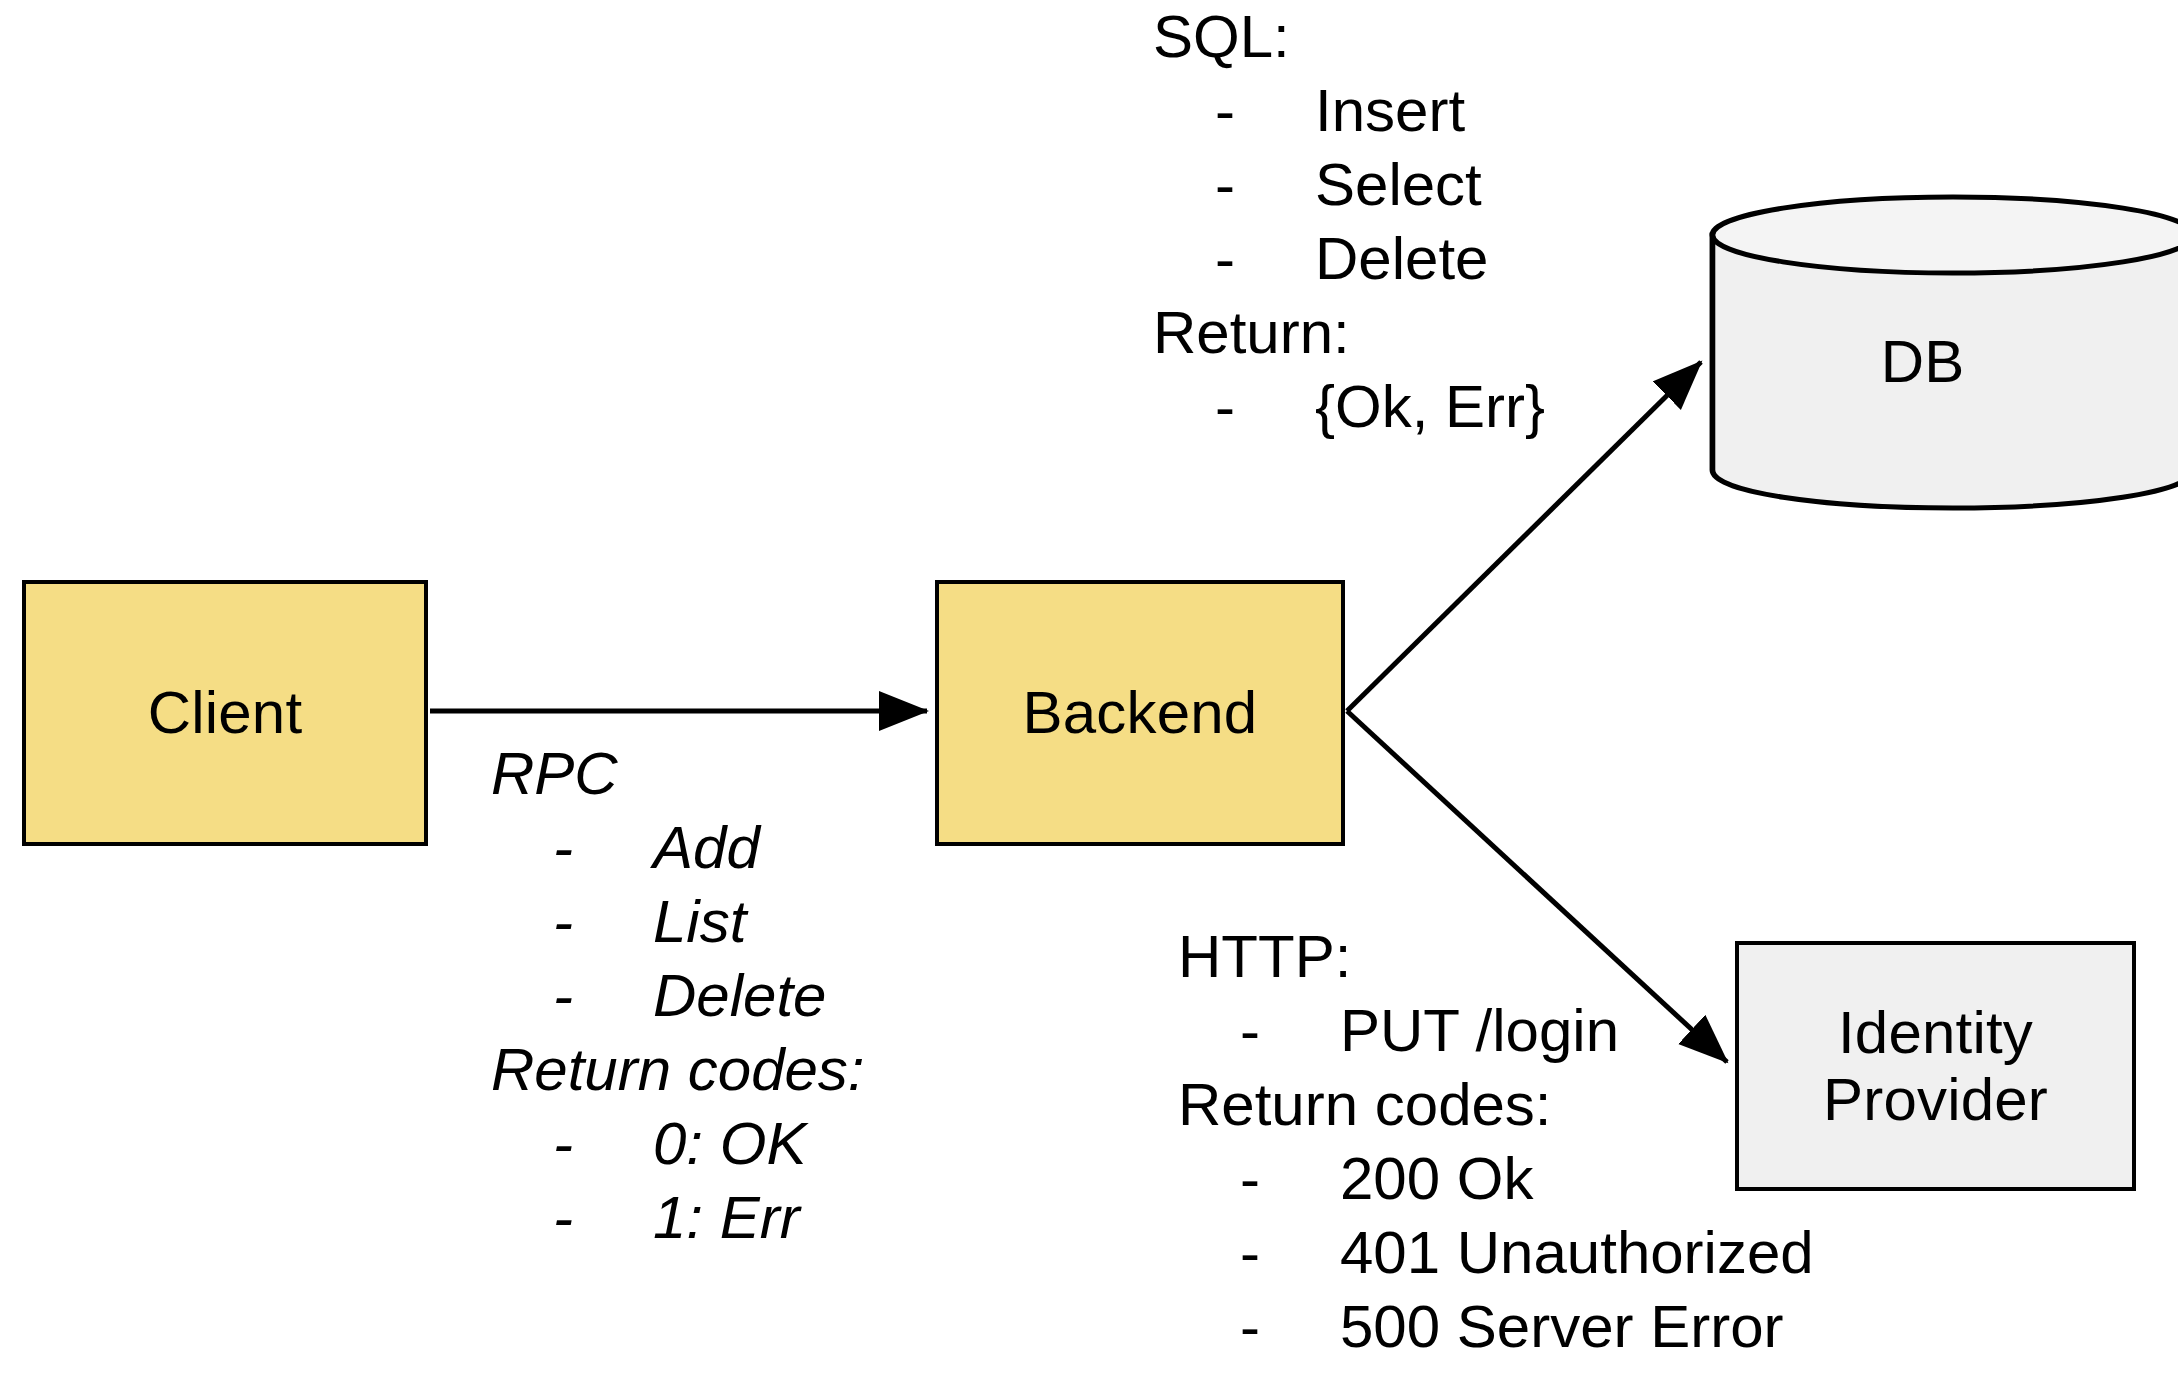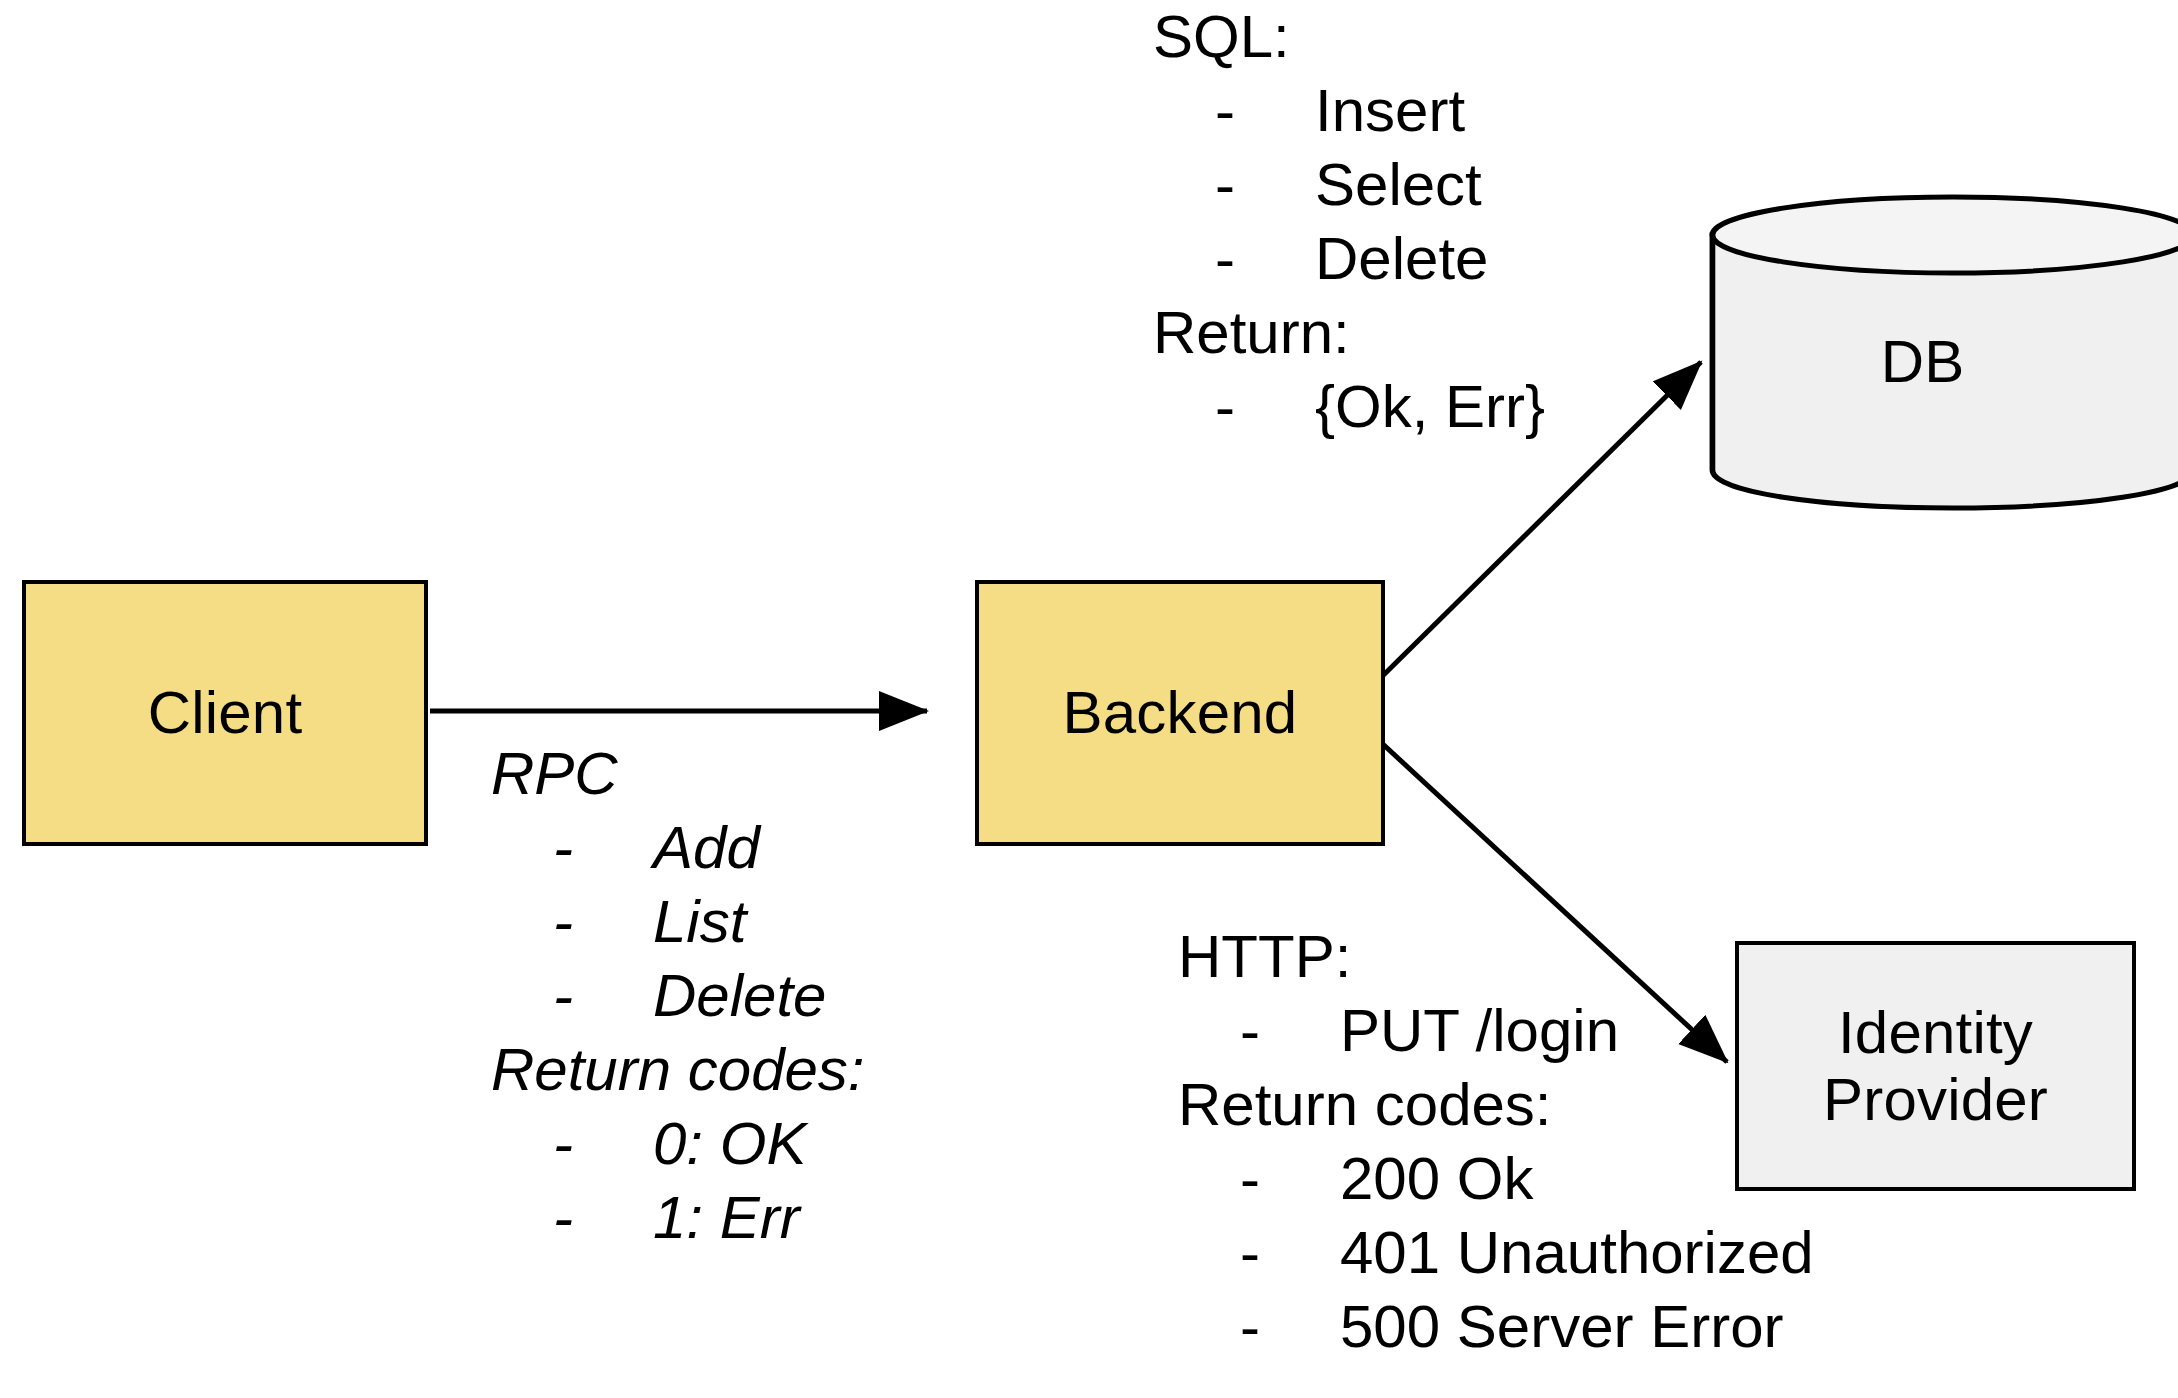--- a/index.html
+++ b/index.html
@@ -38,21 +38,21 @@
     font-size: 60px;
     line-height: 1.12;
     letter-spacing: 0.2px;
     color: #000000;
     z-index: 3;
   }
   .node-yellow { background: #f5dd85; text-align: right; }
   .node-gray   { background: #f0f0f0; }
 
   #client-node  { left: 22px;   top: 580px; width: 406px; height: 266px; }
-  #backend-node { left: 935px;  top: 580px; width: 410px; height: 266px; margin-left: 40px; }
+  #backend-node { left: 935px;  top: 580px; width: 410px; height: 266px; }
   #idp-node     { left: 1735px; top: 941px; width: 401px; height: 250px; justify-content: center; }
 
   .node-label { display: block; }
 
   
   #db-node {
     position: absolute;
     left: 1709px;
     top: 193px;
     width: 488px;

